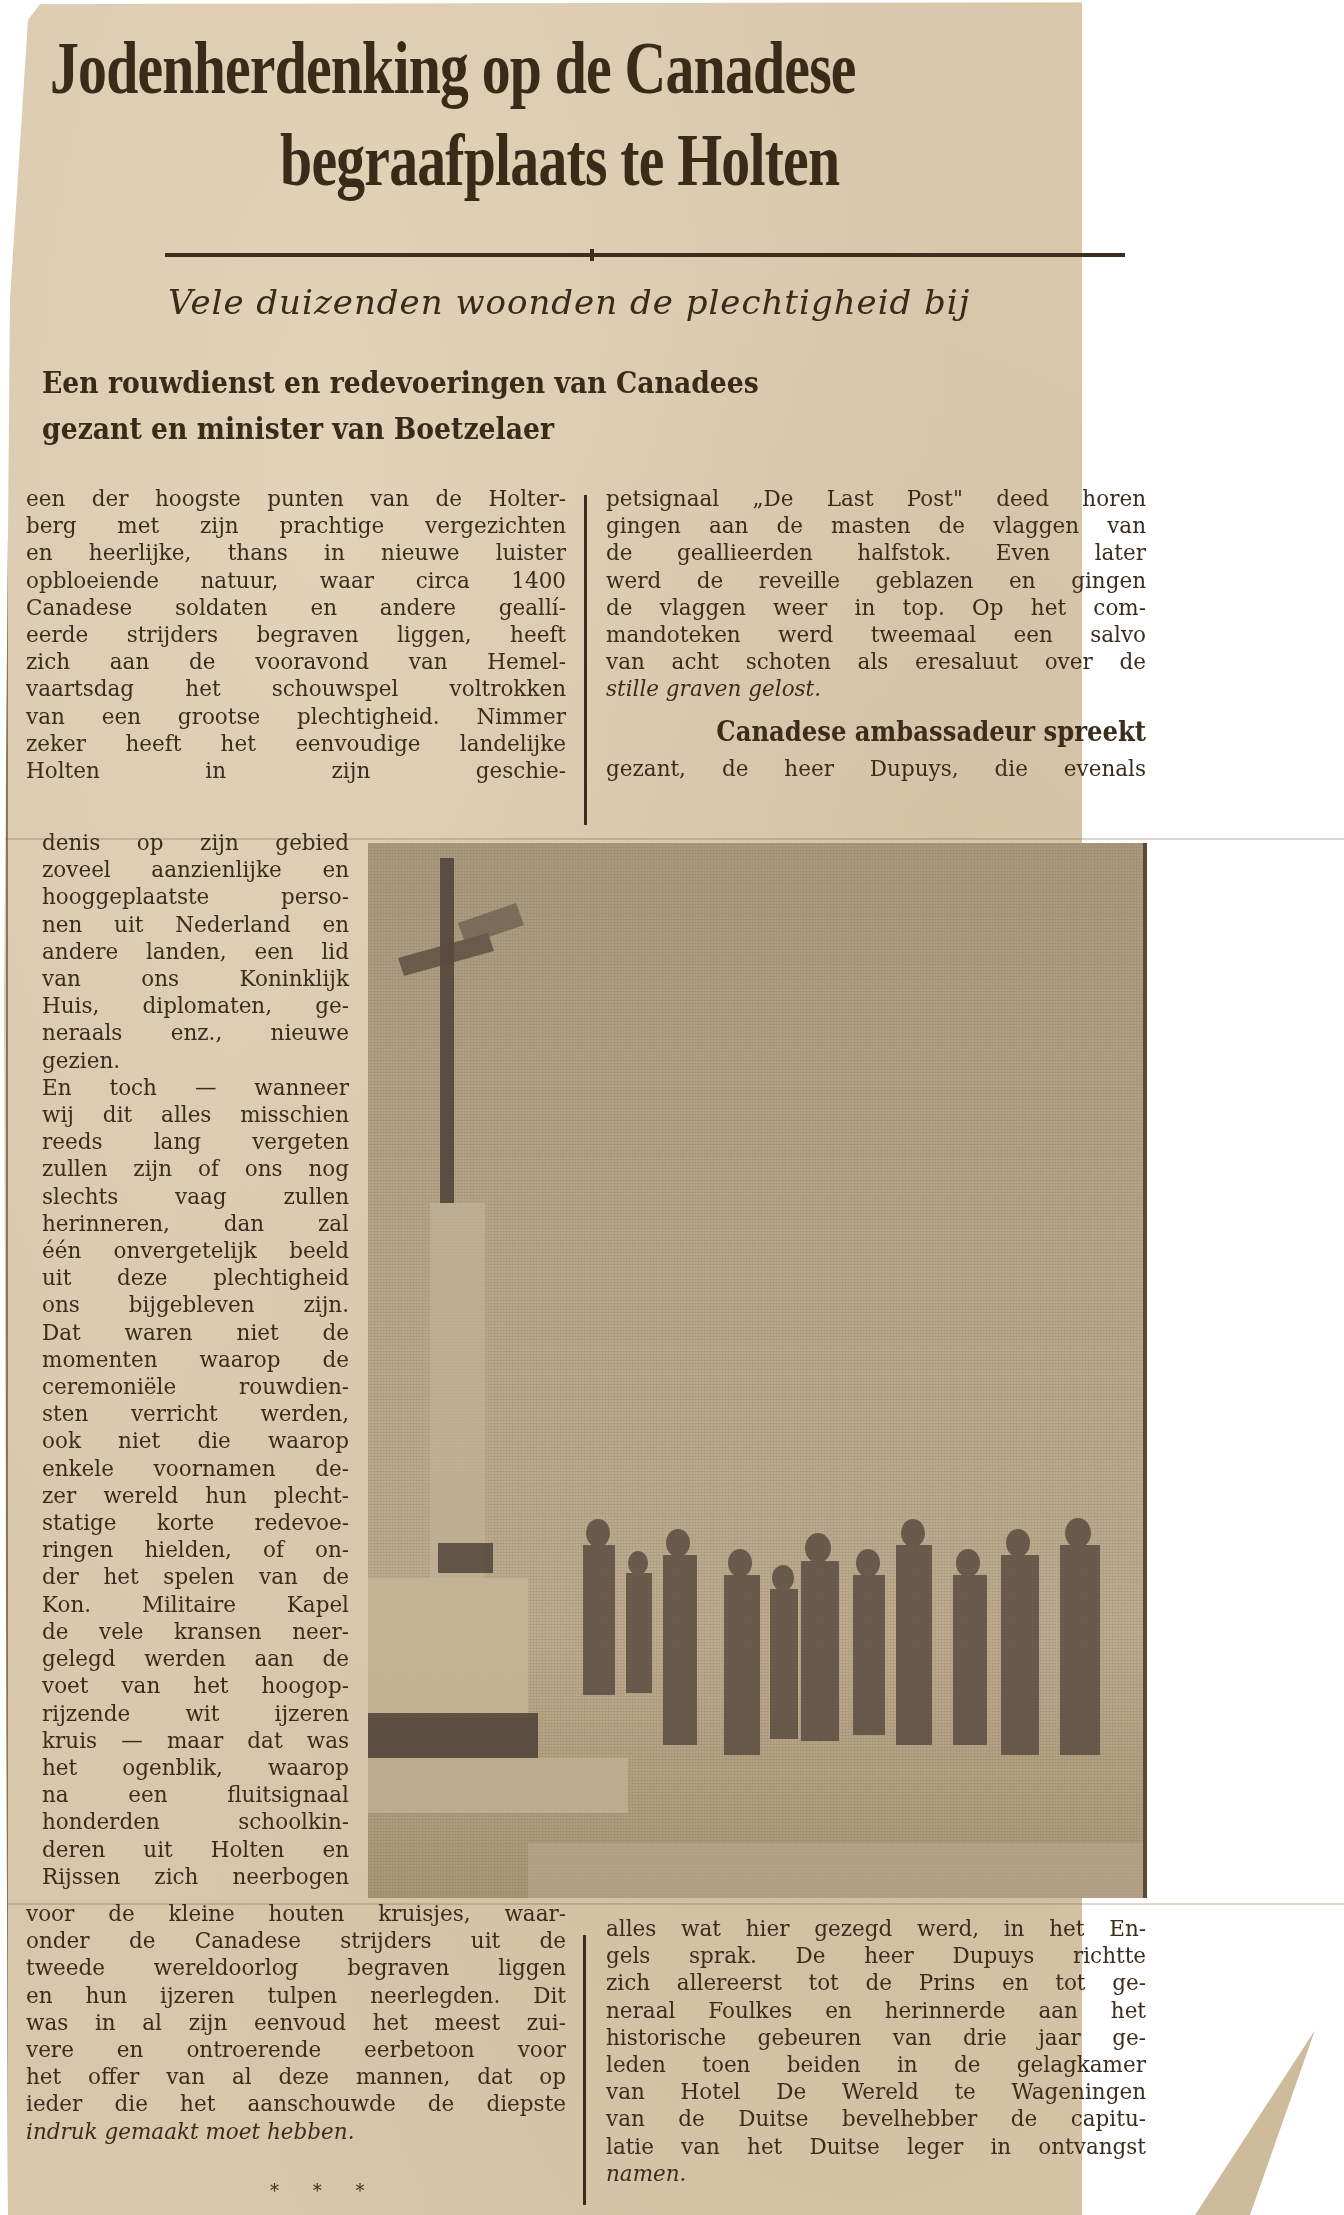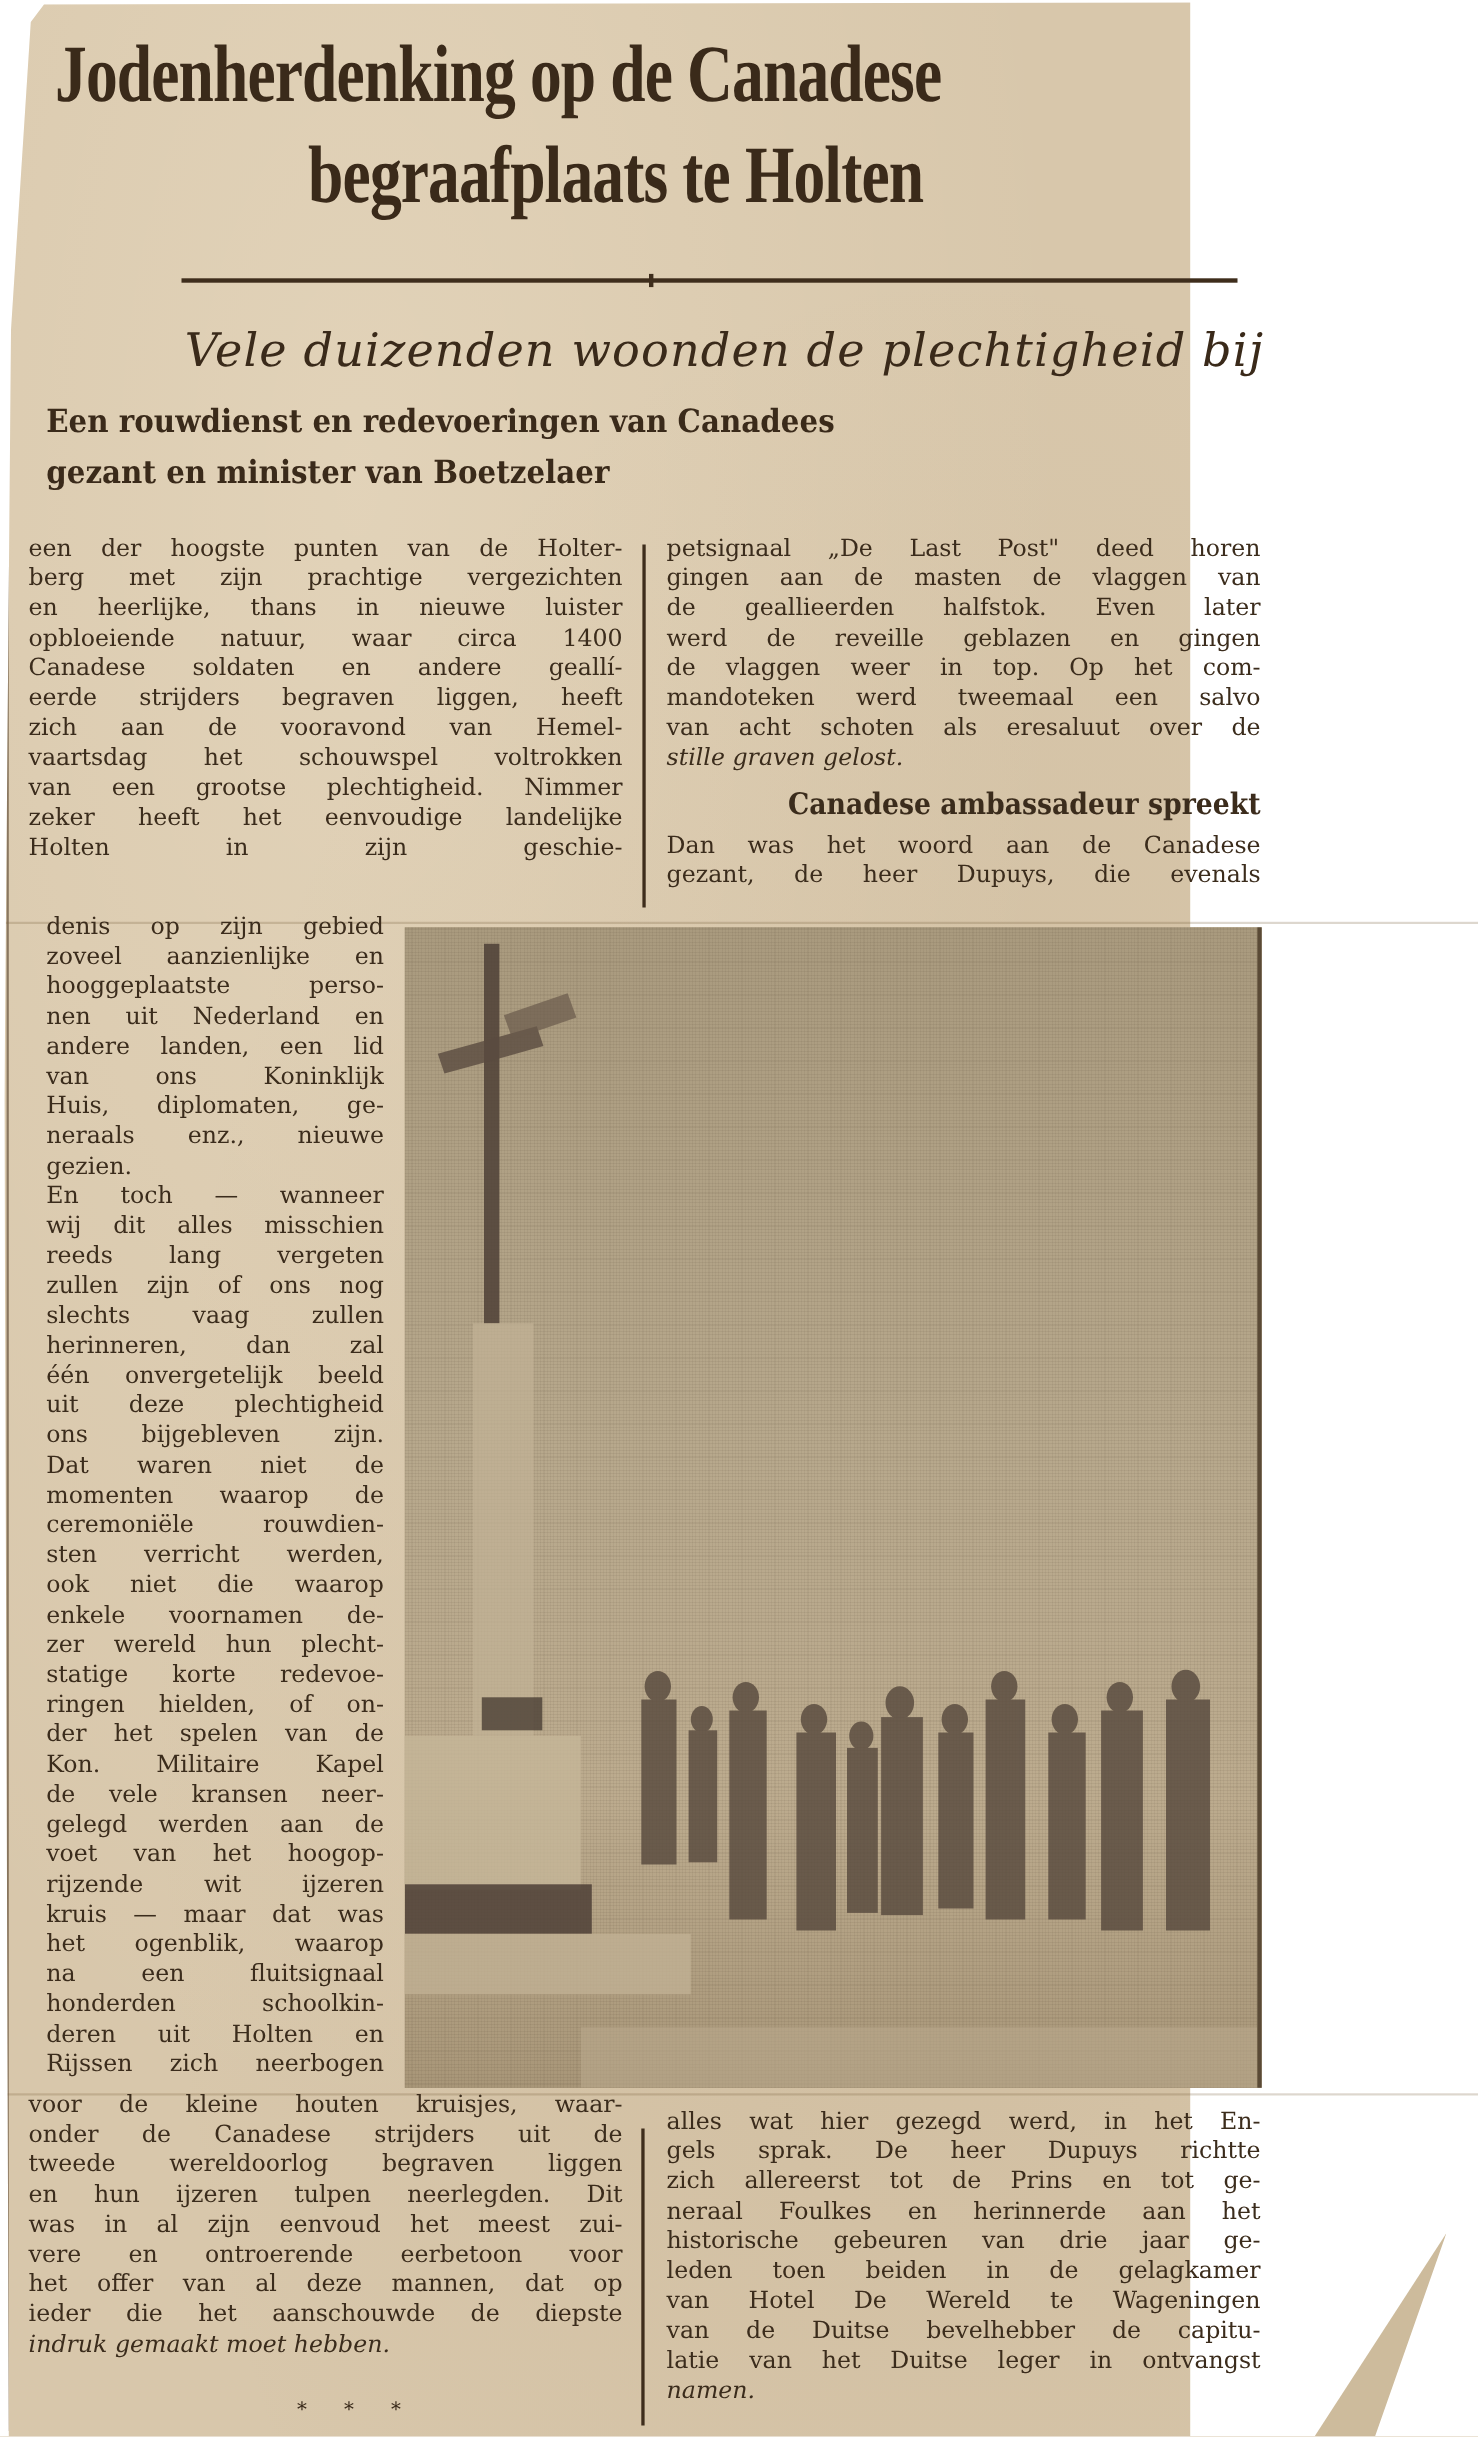--- a/index.html
+++ b/index.html
@@ -13,22 +13,22 @@
     clip-path:polygon(40px 4px, 1245px 2px, 1344px 40px, 1344px 2000px, 1315px 2030px, 1250px 2215px, 8px 2215px, 4px 1000px, 10px 300px, 28px 20px);
   }
   .fold-h{position:absolute;left:0;width:1344px;height:2px;background:rgba(120,95,60,0.25);}
   .headline{position:absolute;left:50px;top:22px;width:1080px;
     font-family:"Liberation Serif","DejaVu Serif",serif;font-weight:bold;
     font-size:74px;line-height:92px;color:#3a2a1a;letter-spacing:-1px;transform:scaleX(0.78);transform-origin:left top;}
   .headline .l1{display:block;white-space:nowrap;}
   .headline .l2{display:block;white-space:nowrap;padding-left:295px;}
   .rule{position:absolute;left:165px;top:253px;width:960px;height:4px;background:#3e2d1c;}
   .rule-dot{position:absolute;left:590px;top:249px;width:4px;height:12px;background:#3e2d1c;}
-  .subhead{position:absolute;left:168px;top:294px;width:980px;font-style:italic;
-    font-family:"DejaVu Serif",serif;font-size:42px;color:#3a2a1a;white-space:nowrap;letter-spacing:1px;}
+  .subhead{position:absolute;left:168px;top:282px;width:980px;font-style:italic;
+    font-family:"DejaVu Serif",serif;font-size:34px;color:#3a2a1a;white-space:nowrap;letter-spacing:1px;}
   .deck{position:absolute;left:42px;top:360px;width:900px;font-family:"DejaVu Serif",serif;
     font-weight:bold;font-size:29px;line-height:46px;color:#3a2a1a;transform:scaleX(0.92);transform-origin:left top;}
   .col{position:absolute;font-family:"DejaVu Serif",serif;font-size:21.5px;line-height:27.2px;color:#3b2c1c;text-align:justify;}
   .col .line{display:block;white-space:nowrap;text-align-last:justify;text-align:justify;}
   .col .line.last{text-align-last:left;font-style:italic;}
   .col-top-left{left:26px;top:485px;width:540px;}
   .col-top-right{left:606px;top:485px;width:540px;}
   .col-narrow{left:42px;top:829px;width:307px;}
   .col-bottom-left{left:26px;top:1900px;width:540px;}
   .col-bottom-right{left:606px;top:1915px;width:540px;}
@@ -92,21 +92,20 @@
         <span class="line">gingen aan de masten de vlaggen van</span>
         <span class="line">de geallieerden halfstok. Even later</span>
         <span class="line">werd de reveille geblazen en gingen</span>
         <span class="line">de vlaggen weer in top. Op het com-</span>
         <span class="line">mandoteken werd tweemaal een salvo</span>
         <span class="line">van acht schoten als eresaluut over de</span>
         <span class="line last">stille graven gelost.</span>
       </div>
     <span class="section-head">Canadese ambassadeur spreekt</span>
     <div>
-        <span class="line">    Dan was het woord aan de Canadese</span>
         <span class="line">gezant, de heer Dupuys, die evenals</span>
       </div>
   </div>
 
   <div class="col col-narrow">
       <span class="line">denis op zijn gebied</span>
       <span class="line">zoveel aanzienlijke en</span>
       <span class="line">hooggeplaatste perso-</span>
       <span class="line">nen uit Nederland en</span>
       <span class="line">andere landen, een lid</span>

